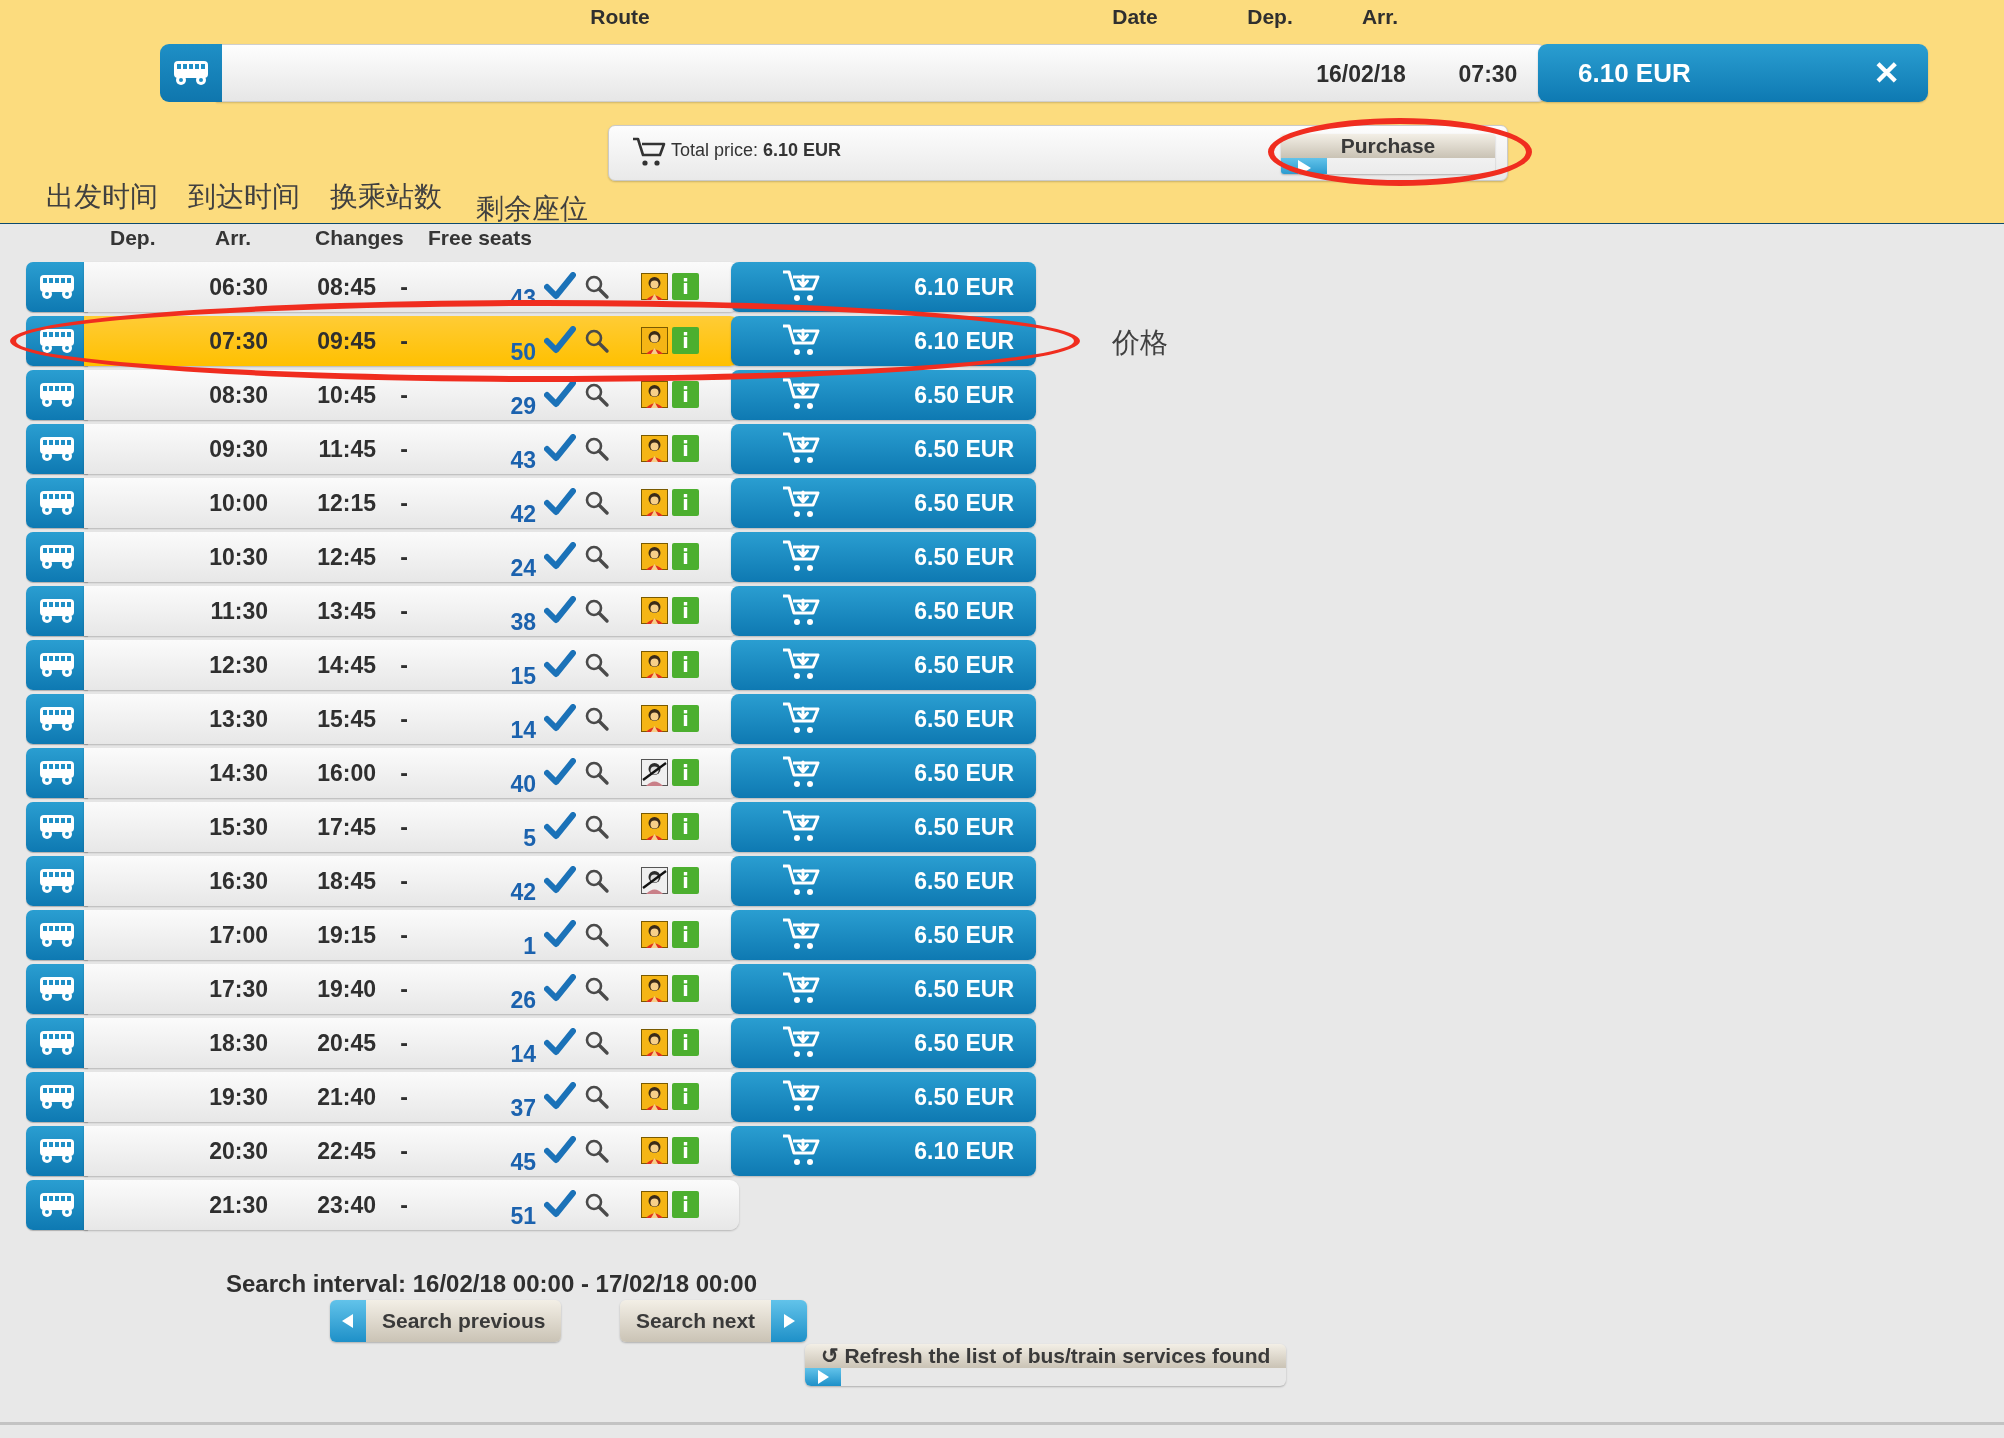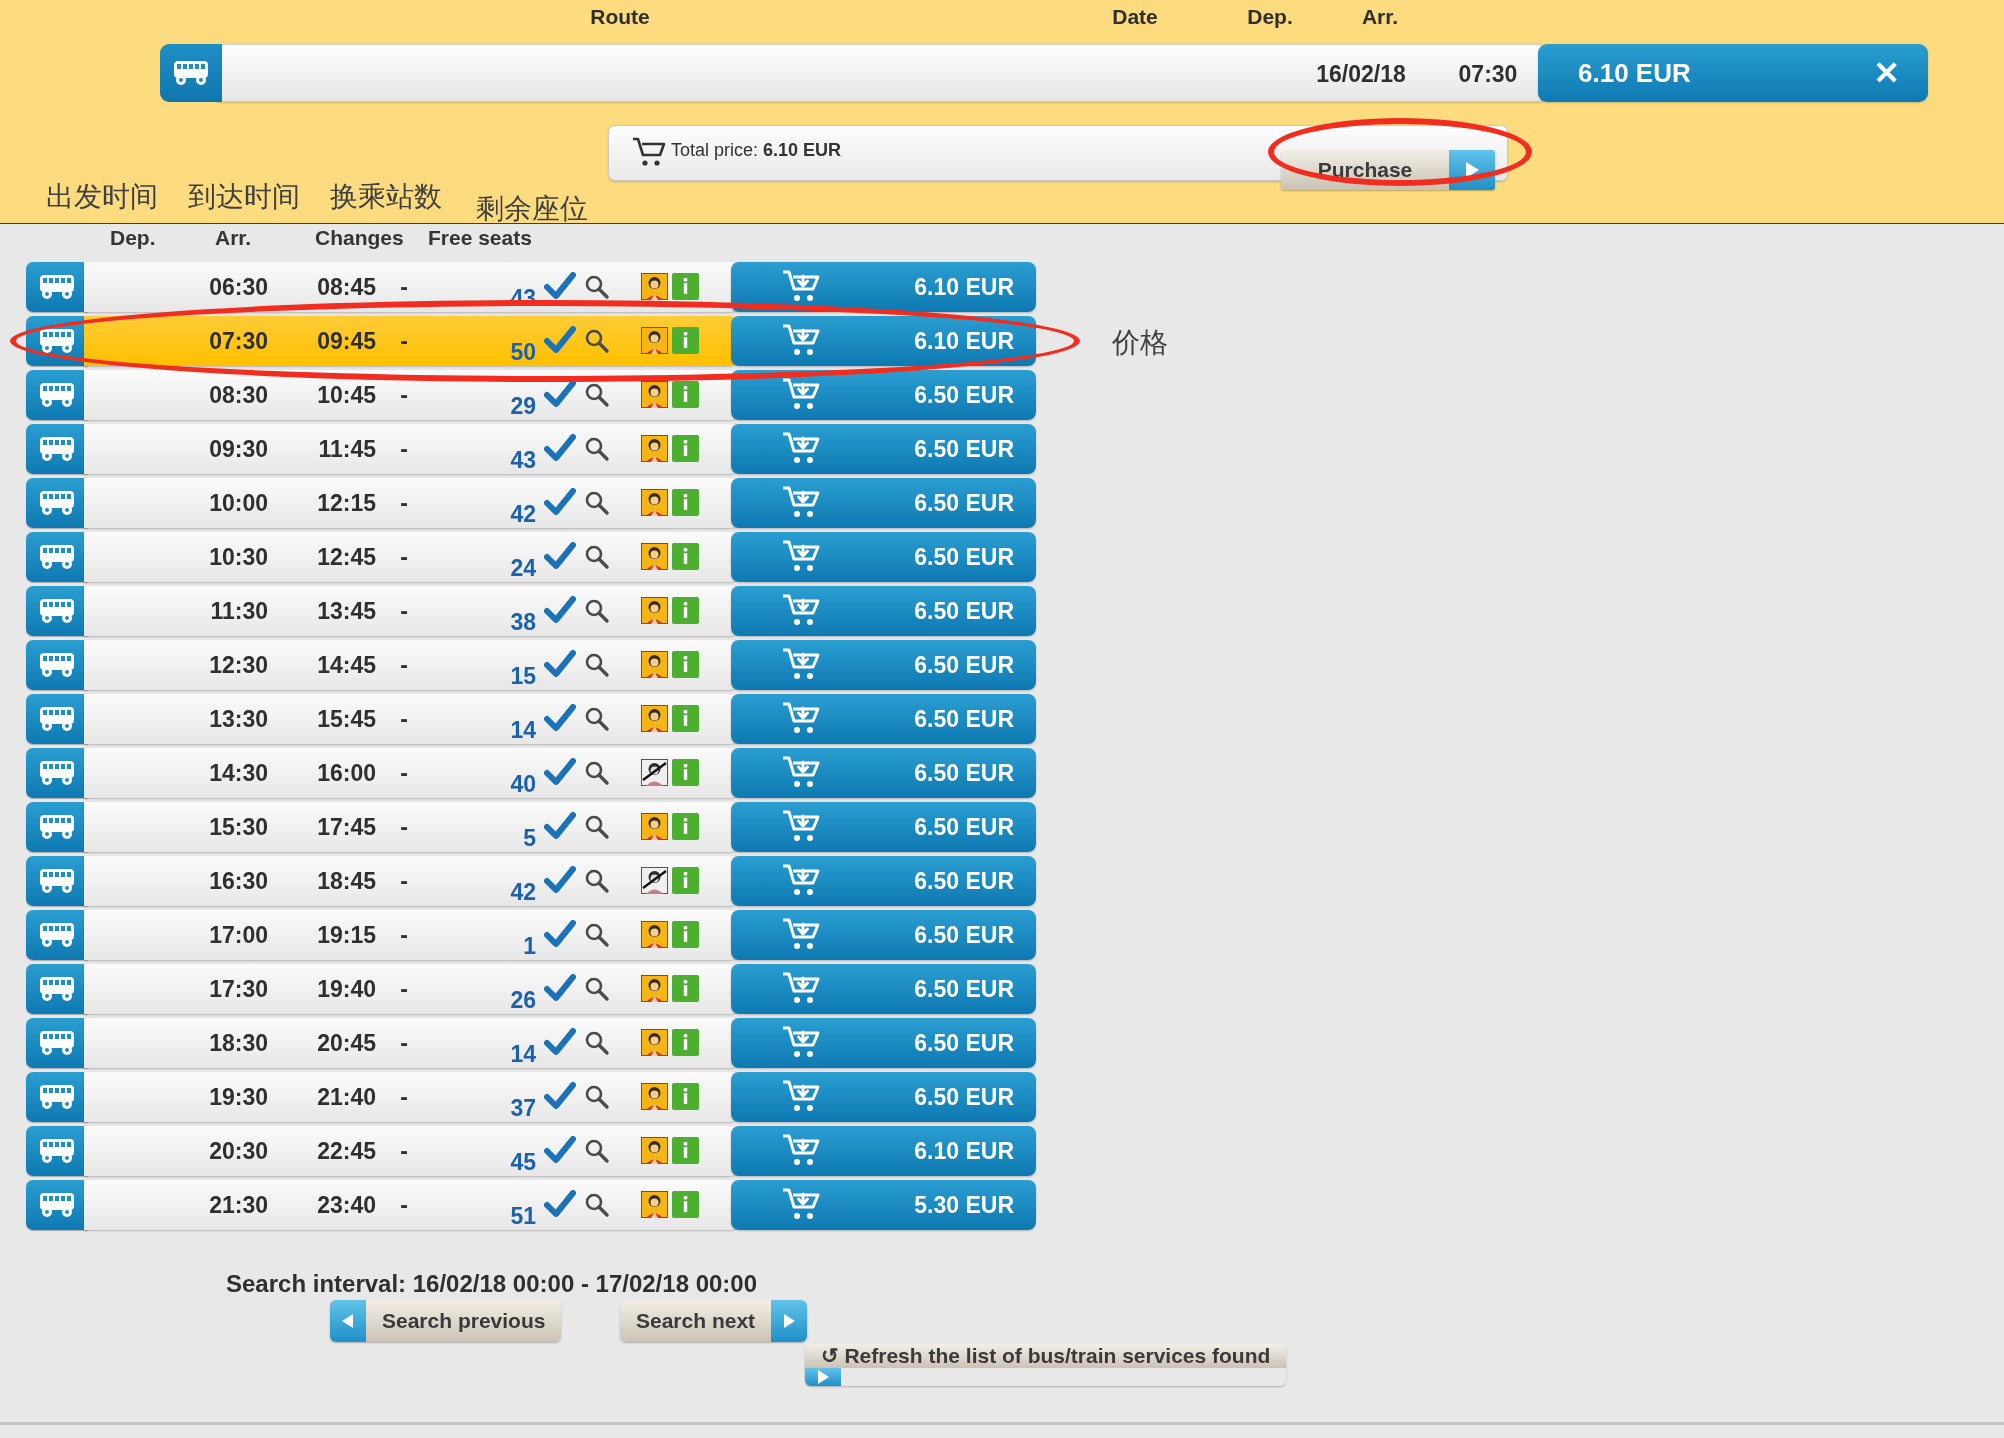--- a/index.html
+++ b/index.html
@@ -71,23 +71,23 @@
   .total-bar{
     position:absolute; left:608px; top:125px; width:900px; height:56px;
     background:linear-gradient(#fdfdfd,#e9e9e9);
     border:1px solid #cacaca; border-radius:7px;
     box-shadow:0 1px 2px rgba(0,0,0,.2);
   }
   .total-cart{ position:absolute; left:22px; top:10px; }
   .total-text{ position:absolute; left:62px; top:14px; font-size:18px; color:#333; }
   .total-text b{ font-weight:bold; }
   .purchase-btn{
-    position:absolute; right:12px; top:24px; height:40px; width:214px;
+    position:absolute; right:12px; top:8px; height:40px; width:214px;
     border-radius:3px; overflow:hidden; display:flex;
-    box-shadow:0 1px 2px rgba(0,0,0,.25); cursor:pointer;
+    box-shadow:0 1px 2px rgba(0,0,0,.25); cursor:pointer;flex-direction:column;
   }
   .purchase-btn .lbl{
     flex:1; background:linear-gradient(#f3efe6,#c9c2b4);
     display:flex; align-items:center; justify-content:center;
     font-size:21px; font-weight:bold; color:#3a3a3a;
   }
   .purchase-btn .arrow{
     width:46px; background:linear-gradient(#62c3ea,#1e90c8);
     display:flex; align-items:center; justify-content:center;
   }
@@ -1181,29 +1181,20 @@
   <path d="M5 27 q8.5 -9 17 0 z" fill="#e03020"></path>
   <path d="M10 27 l3.5 -6 l3.5 6 z" fill="#f6cf8a"></path>
             </svg></span>
           <span class="badge"><svg width="27" height="27" viewBox="0 0 27 27">
   <rect x="0" y="0" width="27" height="27" rx="2" fill="#4caf2f"></rect>
   <rect x="11.8" y="10" width="3.4" height="11" fill="#fff"></rect>
   <rect x="11.8" y="5" width="3.4" height="3.4" fill="#fff"></rect>
             </svg></span>
         </span>
       </div>
-      <div class="r-buy">
-        <span class="r-cart"><svg width="44" height="38" viewBox="0 0 44 38">
-  <path d="M2 3 h6 l5 17 h19 l5 -12 h-25" fill="none" stroke="#fff" stroke-width="3" stroke-linejoin="round"></path>
-  <path d="M22 7 v9 M17.5 12 L22 17 L26.5 12" fill="none" stroke="#fff" stroke-width="3" stroke-linecap="round" stroke-linejoin="round"></path>
-  <circle cx="16" cy="29" r="3" fill="#fff"></circle>
-            <circle cx="29" cy="29" r="3" fill="#fff"></circle>
-          </svg></span>
-        <span class="r-price">5.30 EUR</span>
-      </div>
     </div>
   </div>
 
 <div class="ellipse" style="left:10px; top:300px; width:1070px; height:82px;"></div>
 
 <div class="cn-note" style="left:1112px; top:324px;">价格</div>
 
 <div class="footer">
   <div class="search-interval">Search interval: 16/02/18 00:00 - 17/02/18 00:00</div>
 </div>

